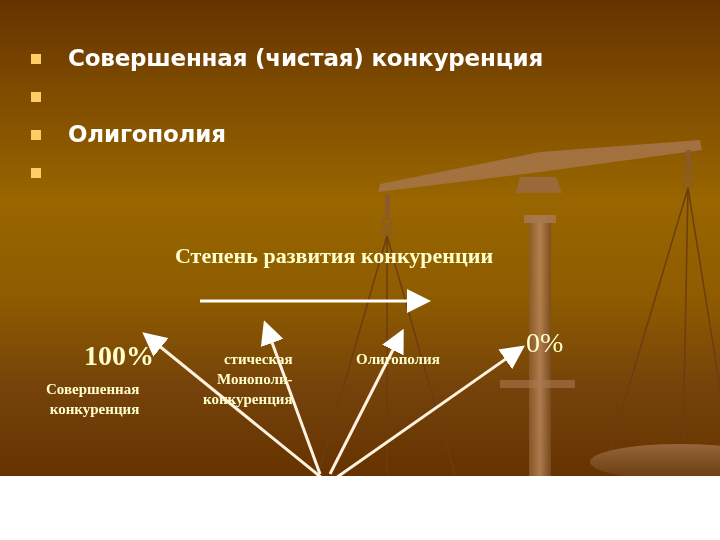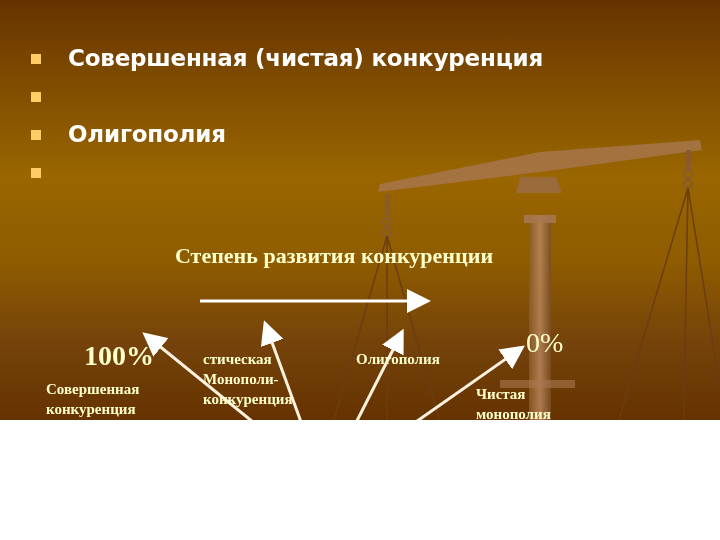--- a/index.html
+++ b/index.html
@@ -1,31 +1,31 @@
 <!DOCTYPE html>
 <html><head>
 <meta charset="utf-8">
 <style>
   html, body { margin: 0; padding: 0; }
   body { width: 720px; height: 540px; overflow: hidden; }
   .slide {
-    position: relative; width: 720px; height: 420px; overflow: hidden;
+    position: relative; width: 720px; height: 476px; overflow: hidden;
     background: linear-gradient(to bottom, #663300 0%, #7d4a00 18%, #996600 42%, #8f5c00 62%, #74420a 82%, #663300 100%);
   }
   .bg-scale { position: absolute; left: 0; top: 0; width: 720px; height: 540px; }
   .bullets { position: absolute; left: 30px; top: 40px; margin: 0; padding: 0; list-style: none; }
   .bullets li {
     position: relative; height: 38px; line-height: 36px;
     font-family: "DejaVu Sans", sans-serif; font-weight: bold; font-size: 23px;
     color: #ffffff; padding-left: 38px; white-space: nowrap; letter-spacing: -0.2px;
   }
   .bullets li .bullet {
     position: absolute; left: 1px; top: 14px; width: 10px; height: 10px; background: #ffcc66;
   }
-  .serif { font-family: "Liberation Serif", "DejaVu Serif", serif; color: #ffffcc; position: absolute; white-space: nowrap; }
+  .serif { font-family: "Liberation Serif", "DejaVu Serif", serif; color: #ffffcc; position: absolute; white-space: nowrap; text-align: right; }
   .subtitle { left: 175px; top: 243px; font-size: 22px; font-weight: bold; }
   .pct { font-size: 28px; font-weight: normal; color: #ffffcc; }
   .label { font-size: 15px; font-weight: bold; line-height: 20px; }
   .overlay { position: absolute; left: 0; top: 0; width: 720px; height: 540px; }
 </style>
 </head>
 <body>
 
 <div class="slide">
 
@@ -103,18 +103,14 @@
     <div>конкуренция</div>
   </div>
   <div class="serif label" style="left:203px; top:349px;">
     <div>стическая</div>
     <div>Монополи-</div>
     <div>конкуренция</div>
   </div>
   <div class="serif label" style="left:356px; top:349px;">
     <div>Олигополия</div>
   </div>
-  <div class="serif label" style="left:476px; top:384px;">
-    <div>Чистая</div>
-    <div>монополия</div>
-  </div>
 
 </div>
 
 </body></html>

